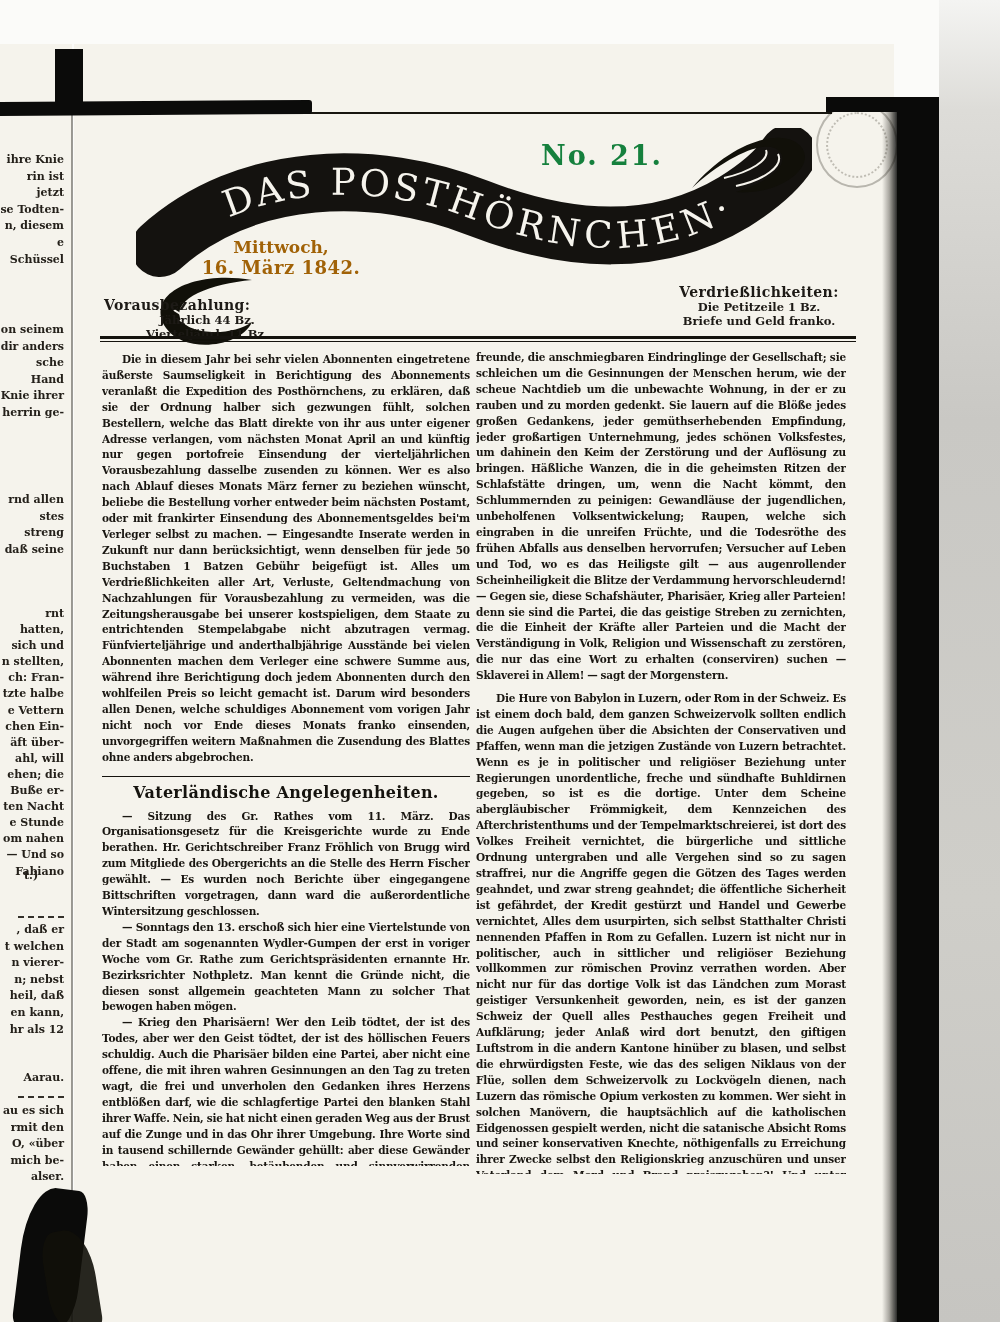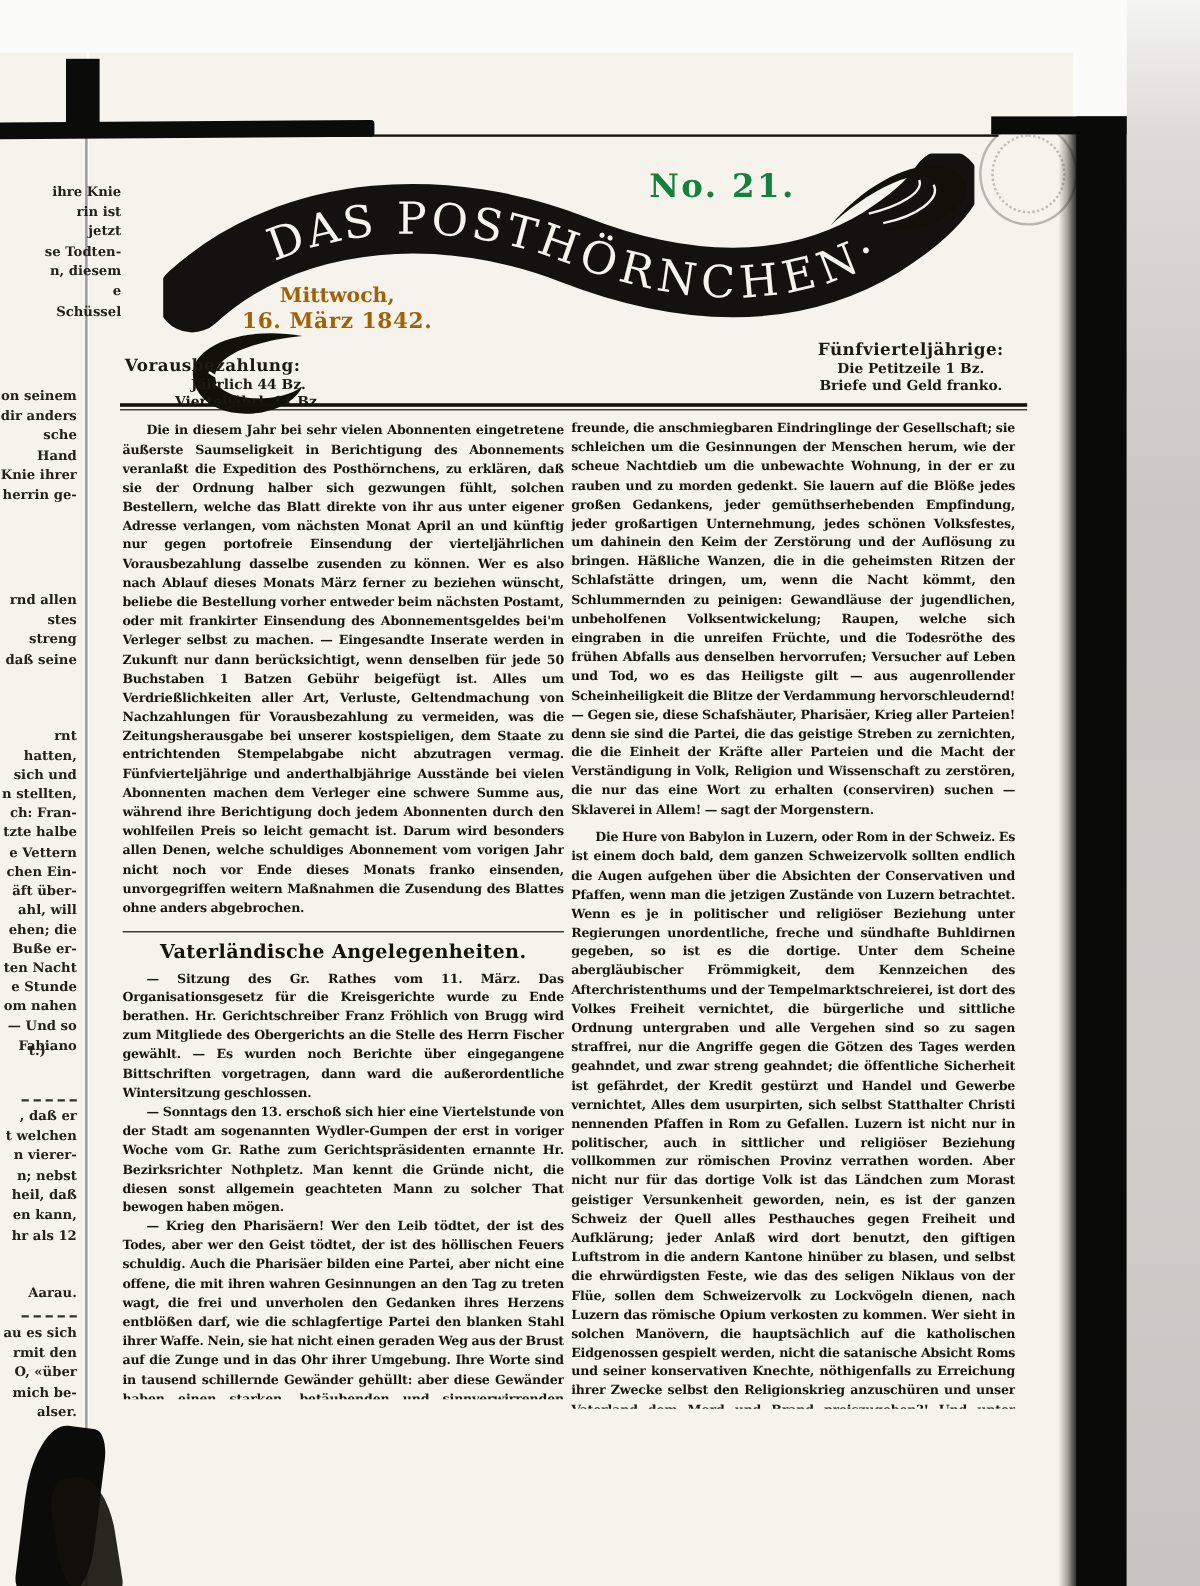--- a/index.html
+++ b/index.html
@@ -61,21 +61,21 @@
 </style>
 </head>
 <body>
 
 <div class="scan">
 
   <div class="abs strip-page"></div>
   <div class="abs main-page"></div>
   <div class="abs gutter-line"></div>
 
-  <div class="abs frag" style="left:0;top:152px;padding-left:37px;">ihre Knie
+  <div class="abs frag" style="left:0;top:152px;">ihre Knie
 rin ist jetzt
 se Todten-
 n, diesem
 e Schüssel</div>
   <div class="abs frag" style="left:0;top:322px;">on seinem
 dir anders
 sche Hand
 Knie ihrer
 herrin ge-</div>
   <div class="abs frag" style="left:0;top:492px;">rnd allen
@@ -144,21 +144,21 @@
     <div class="wd">Mittwoch,</div>
     <div class="dt">16. März 1842.</div>
   </div>
 
   <div class="abs imp-left">
     <div class="imp-title">Vorausbezahlung:</div>
     <div class="imp-lines">Jährlich 44 Bz.
 Vierteljährl. 11 Bz.</div>
   </div>
   <div class="abs imp-right">
-    <div class="imp-title">Fünfvierteljährige:</div>
+    <div class="imp-title">Verdrießlichkeiten:</div>
     <div class="imp-lines">Die Petitzeile 1 Bz.
 Briefe und Geld franko.</div>
   </div>
 
   <div class="abs double-rule"></div>
 
   <div class="abs col col-left">
     <p>Die in diesem Jahr bei sehr vielen Abonnenten eingetretene äußerste Saumseligkeit in Berichtigung des Abonnements veranlaßt die Expedition des Posthörnchens, zu erklären, daß sie der Ordnung halber sich gezwungen fühlt, solchen Bestellern, welche das Blatt direkte von ihr aus unter eigener Adresse verlangen, vom nächsten Monat April an und künftig nur gegen portofreie Einsendung der vierteljährlichen Vorausbezahlung dasselbe zusenden zu können. Wer es also nach Ablauf dieses Monats März ferner zu beziehen wünscht, beliebe die Bestellung vorher entweder beim nächsten Postamt, oder mit frankirter Einsendung des Abonnementsgeldes bei'm Verleger selbst zu machen. — Eingesandte Inserate werden in Zukunft nur dann berücksichtigt, wenn denselben für jede 50 Buchstaben 1 Batzen Gebühr beigefügt ist. Alles um Verdrießlichkeiten aller Art, Verluste, Geltendmachung von Nachzahlungen für Vorausbezahlung zu vermeiden, was die Zeitungsherausgabe bei unserer kostspieligen, dem Staate zu entrichtenden Stempelabgabe nicht abzutragen vermag. Fünfvierteljährige und anderthalbjährige Ausstände bei vielen Abonnenten machen dem Verleger eine schwere Summe aus, während ihre Berichtigung doch jedem Abonnenten durch den wohlfeilen Preis so leicht gemacht ist. Darum wird besonders allen Denen, welche schuldiges Abonnement vom vorigen Jahr nicht noch vor Ende dieses Monats franko einsenden, unvorgegriffen weitern Maßnahmen die Zusendung des Blattes ohne anders abgebrochen.</p>
     <div class="sec-rule"></div>
     <div class="sec-heading">Vaterländische Angelegenheiten.</div>

